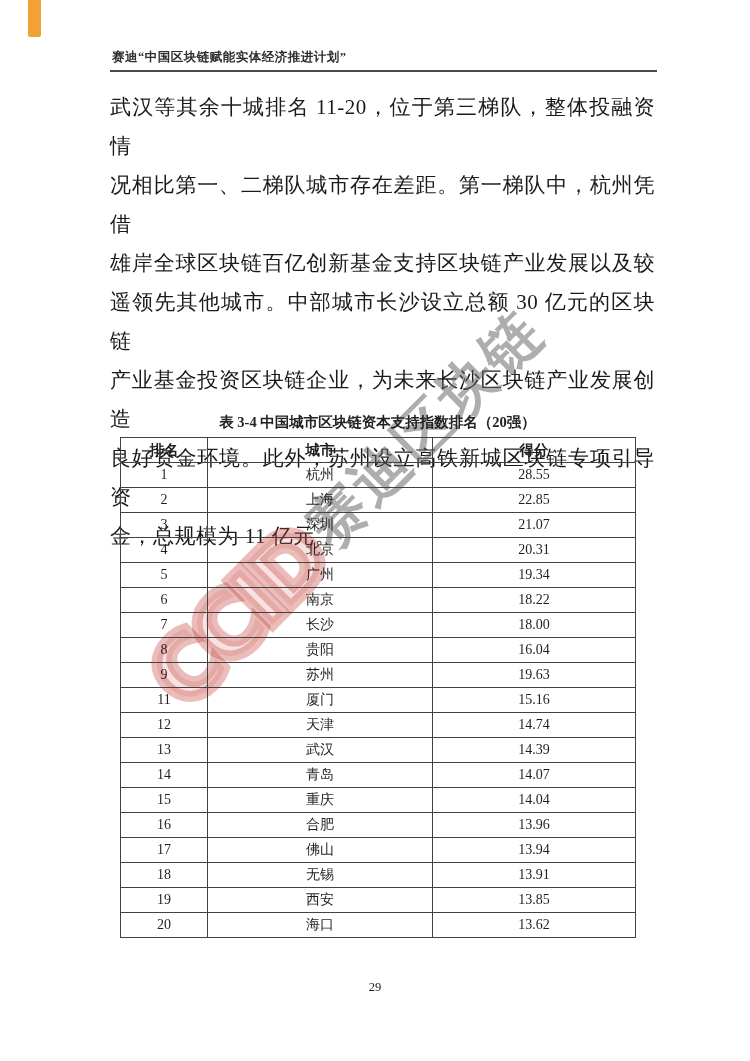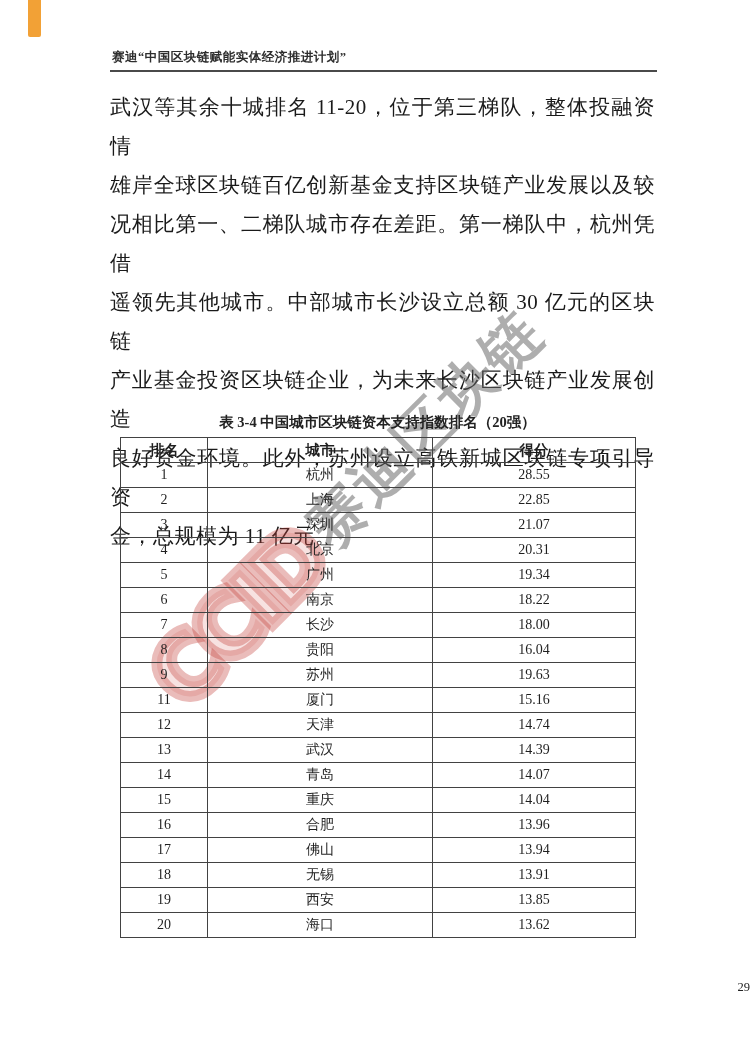--- a/index.html
+++ b/index.html
@@ -62,40 +62,40 @@
     -webkit-text-stroke:11px rgba(193,58,52,0.34);
   }
   .wm-brand {
     margin-left:10px;
     font-family:"Liberation Serif","DejaVu Serif",serif;
     font-weight:700; font-size:58px; letter-spacing:3px;
     color:rgba(100,100,100,0.52);
   }
   .page-num {
     position:absolute; left:0; top:980px; width:750px;
-    text-align:right; font-size:12.5px; color:#222;
+    text-align:center; font-size:12.5px; color:#222;
   }
 </style>
 </head>
 <body>
 
 <div class="page">
 
   <div class="accent-bar" style="background: rgb(242, 161, 54);"></div>
 
   <div class="hdr-title">赛迪“中国区块链赋能实体经济推进计划”</div>
   <div class="hdr-rule"></div>
 
   <div class="para">
 
       <div class="pline">武汉等其余十城排名 11-20，位于第三梯队，整体投融资情</div>
 
+      <div class="pline">况相比第一、二梯队城市存在差距。第一梯队中，杭州凭借</div>
+
       <div class="pline">雄岸全球区块链百亿创新基金支持区块链产业发展以及较</div>
-
-      <div class="pline">况相比第一、二梯队城市存在差距。第一梯队中，杭州凭借</div>
 
 
       <div class="pline">遥领先其他城市。中部城市长沙设立总额 30 亿元的区块链</div>
 
       <div class="pline">产业基金投资区块链企业，为未来长沙区块链产业发展创造</div>
 
       <div class="pline">良好资金环境。此外，苏州设立高铁新城区块链专项引导资</div>
 
       <div class="pline last">金，总规模为 11 亿元。</div>
     </div>

